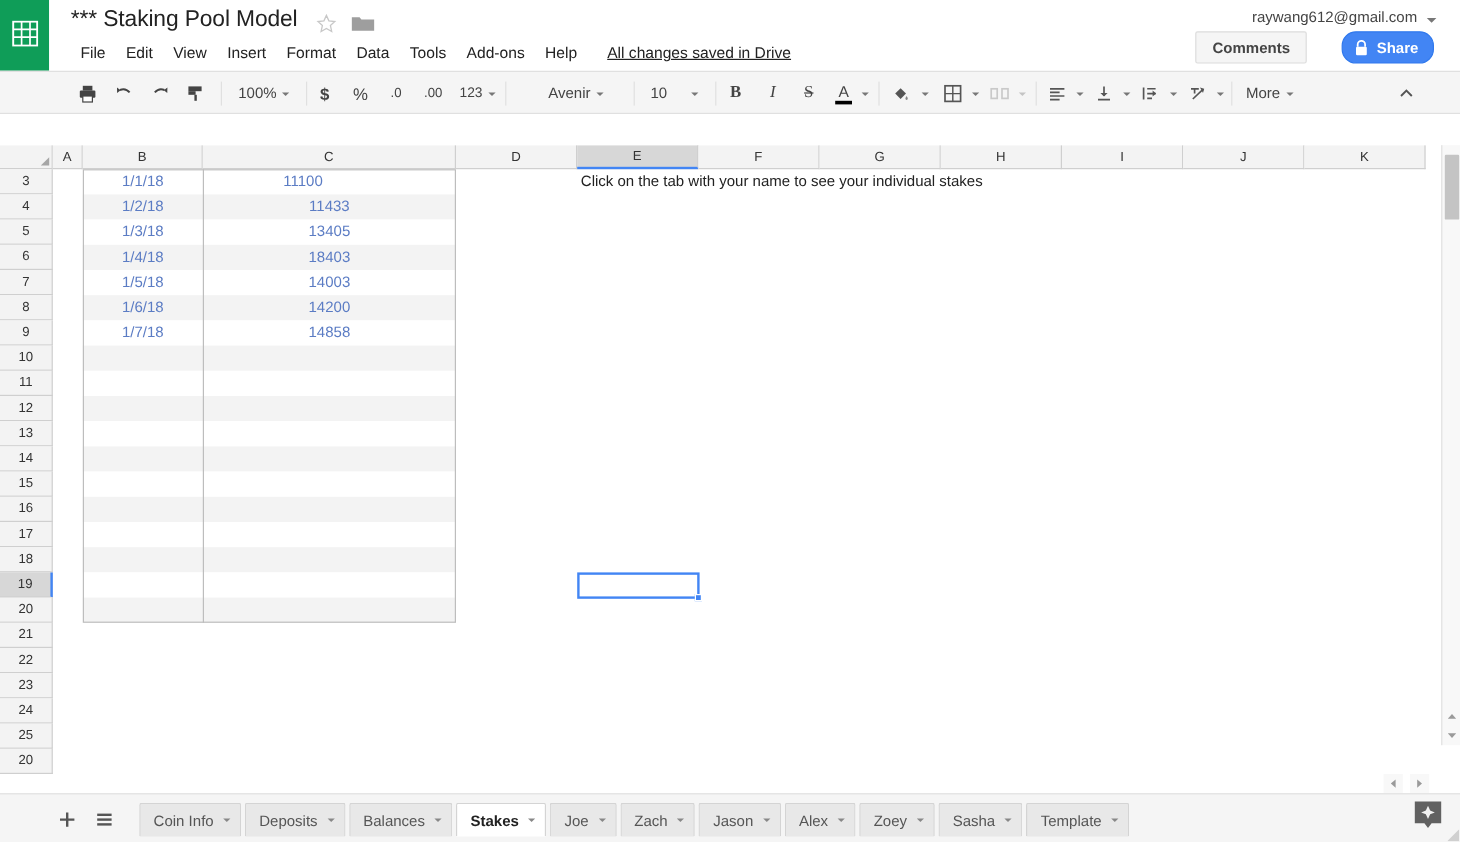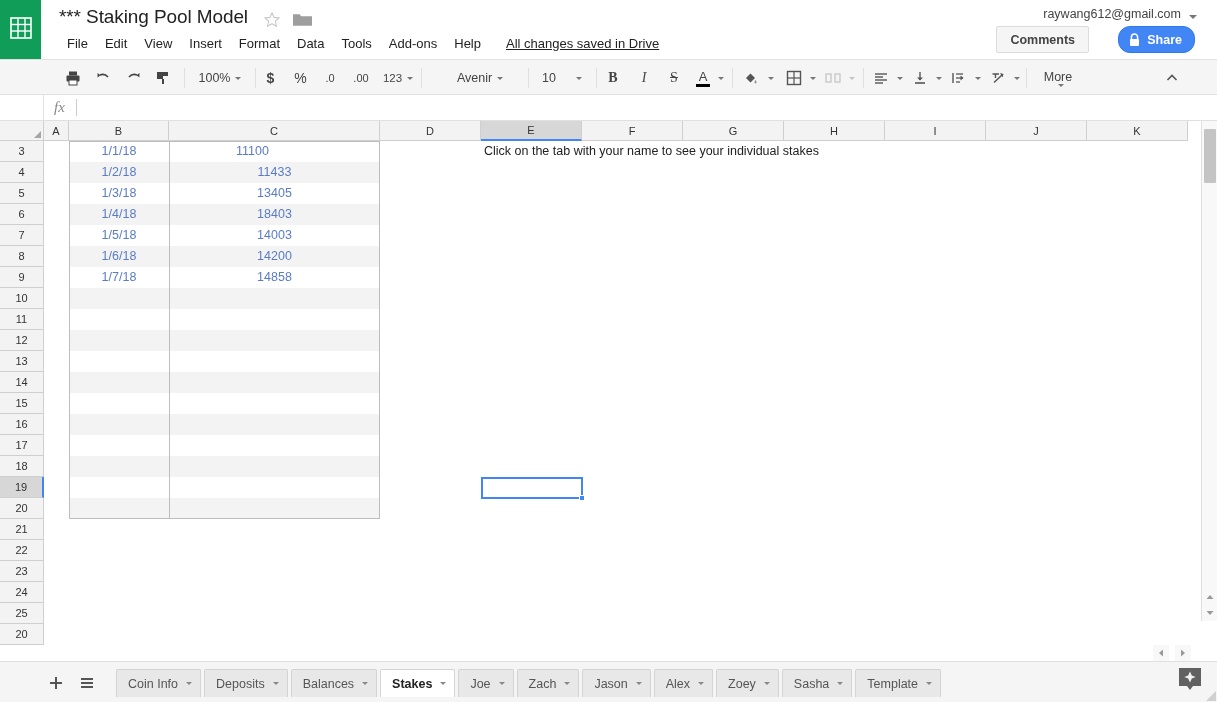--- a/index.html
+++ b/index.html
@@ -415,38 +415,32 @@
         <path d="M4 12.5 L12.5 4.5" stroke="#555" stroke-width="1.4"></path>
         <path d="M10 3 L13.5 4 L12.5 7.5 Z" fill="#555"></path>
       </svg>
     </div>
     <div class="tb" style="left:1010px;width:14px;">
       <span class="caret-sm" style="margin:0;"></span>
     </div>
 
     <div class="tb-sep" style="left:1026px;"></div>
 
-    <div class="tb" style="left:1032px;width:52px;padding:0 4px;flex-direction:column;">
+    <div class="tb" style="left:1032px;width:52px;padding:0 4px;">
       <span class="tb-label">More</span>
       <span class="caret-sm"></span>
     </div>
 
     <div class="tb" style="left:1158px;width:28px;">
       <svg width="16" height="16" viewBox="0 0 16 16">
         <path d="M3.5 10 L8 5.5 L12.5 10" fill="none" stroke="#555" stroke-width="1.6"></path>
       </svg>
     </div>
   </div>
 
-  <div class="formula-bar">
-    <div class="namebox"></div>
-    <div class="fx-mark">fx</div>
-    <div class="fx-divider"></div>
-    <input class="formula-input" type="text" value="" style="">
-  </div>
 
   <div class="grid-wrap">
 
     <div class="corner-box">
       <div class="corner-tri"></div>
     </div>
 
     <div class="colhead-row" id="colheads">
         <div class="colhead" style="left: 0px; width: 25px;"><span>A</span></div>
         <div class="colhead" style="left: 25px; width: 100px;"><span>B</span></div>

